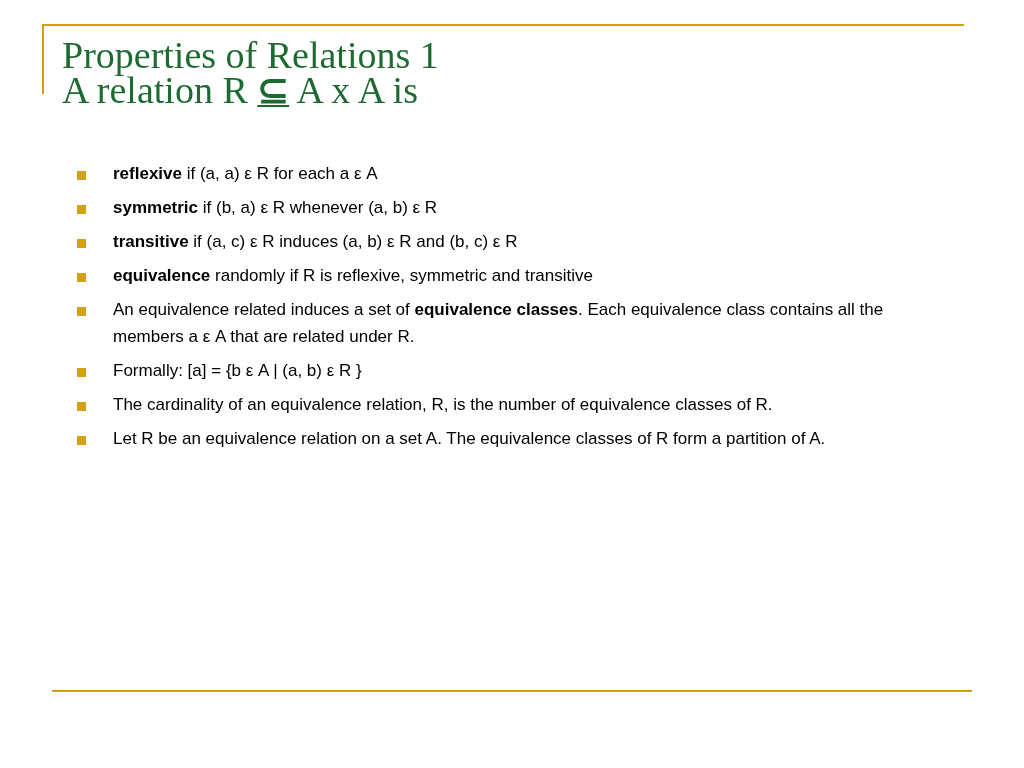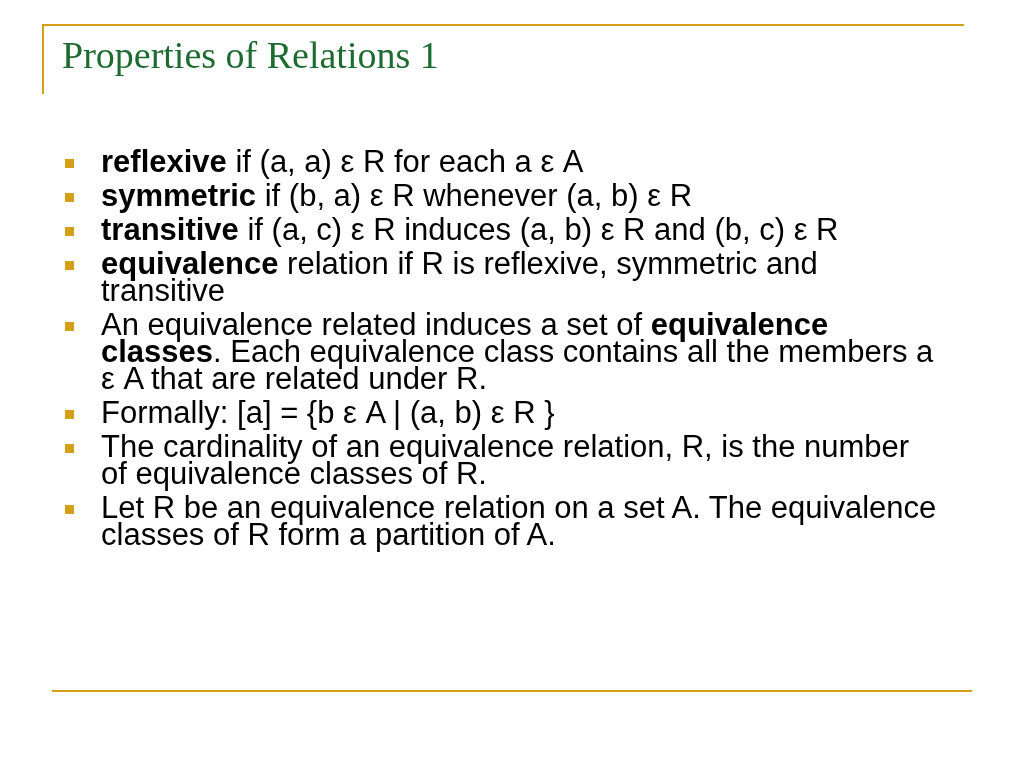--- a/index.html
+++ b/index.html
@@ -9,47 +9,48 @@
   }
   .rule-top { position: absolute; left: 42px; top: 24px; width: 922px; height: 2px; background: #d4a017; }
   .rule-left { position: absolute; left: 42px; top: 24px; width: 2px; height: 70px; background: #d4a017; }
   .rule-bottom { position: absolute; left: 52px; top: 690px; width: 920px; height: 2px; background: #d4a017; }
   .title {
     position: absolute; left: 62px; top: 38px;
     font-family: "Liberation Serif", serif; color: #1e6b32; font-size: 38px; line-height: 35px;
   }
   .title .subset { font-weight: bold; text-decoration: underline; text-decoration-thickness: 2px; text-underline-offset: 2px; }
   ul.bullets {
-    position: absolute; left: 60px; top: 148px; width: 880px; margin: 0; padding: 0; list-style: none;
-    font-size: 31px; line-height: 27px; color: #000;
+    position: absolute; left: 60px; top: 148px; width: 880px; margin: 12px; padding: 0; list-style: none;
+    font-size: 17px; line-height: 27px; color: #000;
   }
   ul.bullets li { position: relative; padding-left: 41px; margin-bottom: 7px; }
   ul.bullets li .sq {
     position: absolute; left: 5px; top: 11px; width: 9px; height: 9px; background: #d4a017;
   }
   .nin { position: relative; display: inline-block; }
   .nin::after {
     content: ""; position: absolute; left: 1px; top: 5px; width: 12px; height: 1.5px; background: #000;
     transform: rotate(-60deg); transform-origin: center; top: 14px;
   }
 </style>
 </head>
 <body>
 
 <div class="rule-top"></div>
 <div class="rule-left"></div>
 
 <div class="title">
   <div>Properties of Relations 1</div>
+  <div><span>A relation R </span><span class="subset">⊆</span><span> A x A is</span></div>
 </div>
 
 <ul class="bullets">
   <li><span class="sq"></span><b>reflexive</b><span> if (a, a) ε R for each a ε A</span></li>
   <li><span class="sq"></span><b>symmetric</b><span> if (b, a) ε R whenever (a, b) ε R</span></li>
   <li><span class="sq"></span><b>transitive</b><span> if (a, c) ε R induces (a, b) ε R and (b, c) ε R</span></li>
-  <li><span class="sq"></span><b>equivalence</b><span> relation if R is reflexive, symmetric and transitive</span></li>
+  <li><span class="sq"></span><b>equivalence</b><span> randomly if R is reflexive, symmetric and transitive</span></li>
   <li><span class="sq"></span><span>An equivalence related induces a set of </span><b>equivalence classes</b><span>. Each equivalence class contains all the members a ε A that are related under R.</span></li>
   <li><span class="sq"></span><span>Formally: [a] = {b ε A | (a, b) ε R }</span></li>
   <li><span class="sq"></span><span>The cardinality of an equivalence relation, R, is the number of equivalence classes of R.</span></li>
   <li><span class="sq"></span><span>Let R be an equivalence relation on a set A. The equivalence classes of R form a partition of A.</span></li>
 </ul>
 
 <div class="rule-bottom"></div>
 
 </body></html>

